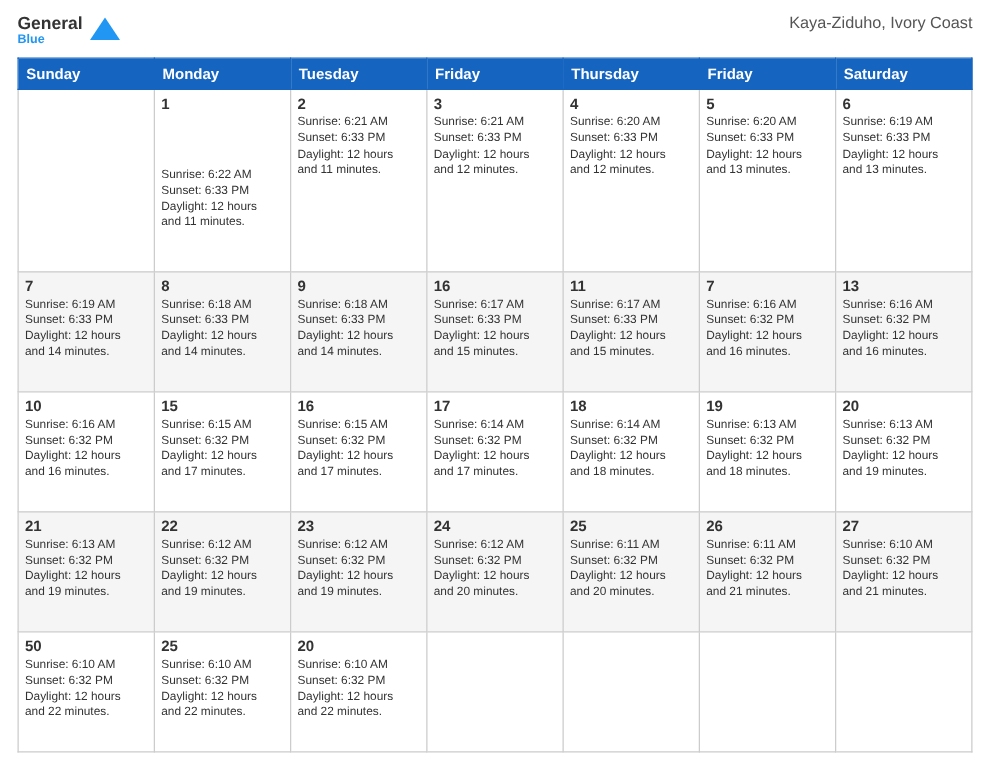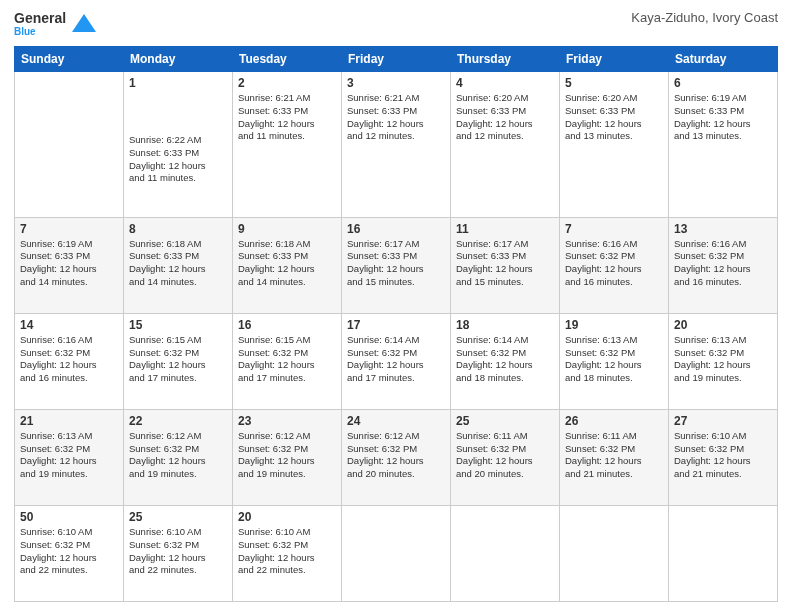--- a/index.html
+++ b/index.html
@@ -226,21 +226,21 @@
           <td>
             <span class="day-number">13</span>
             <div class="day-info" style="white-space: pre-line;">Sunrise: 6:16 AM
 Sunset: 6:32 PM
 Daylight: 12 hours
 and 16 minutes.</div>
           </td>
         </tr>
         <tr>
           <td>
-            <span class="day-number">14</span>
+            <span class="day-number">10</span>
             <div class="day-info" style="white-space: pre-line;">Sunrise: 6:16 AM
 Sunset: 6:32 PM
 Daylight: 12 hours
 and 16 minutes.</div>
           </td>
           <td>
             <span class="day-number">15</span>
             <div class="day-info" style="white-space: pre-line;">Sunrise: 6:15 AM
 Sunset: 6:32 PM
 Daylight: 12 hours

